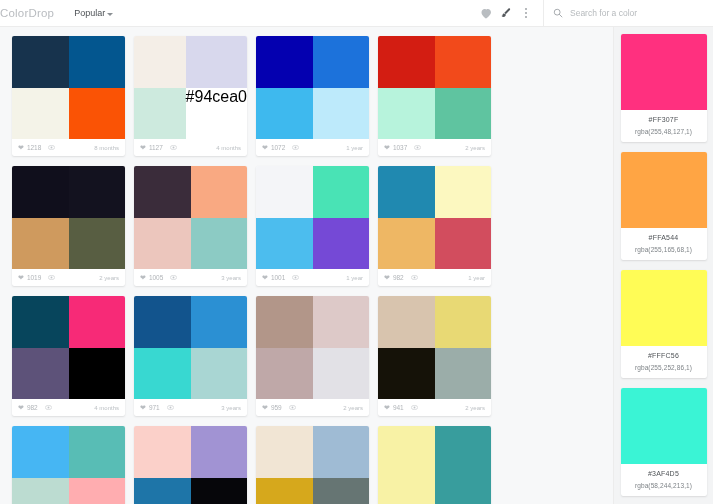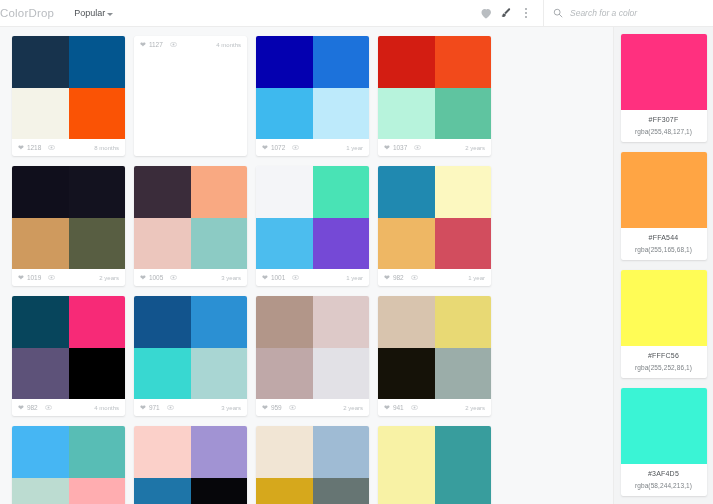--- a/index.html
+++ b/index.html
@@ -54,21 +54,21 @@
   .dots { display: flex; flex-direction: column; gap: 1.6px; align-items: center; }
   .dots i { width: 2px; height: 2px; border-radius: 50%; background: #9fa3a7; display: block; }
   .divider-v { width: 1px; height: 27px; background: #ececec; margin: 0 9px 0 7px; }
   .searchwrap {
     display: flex; align-items: center; gap: 7px;
     width: 160px; height: 27px;
   }
   .searchwrap input {
     border: none; outline: none; background: transparent;
     font-family: "Liberation Sans", sans-serif;
-    font-size: 8.5px; color: #6d7175; width: 130px; font-style: italic;
+    font-size: 8.5px; color: #6d7175; width: 130px;
   }
   .searchwrap input::placeholder { color: #b6babd; }
 
   
   .main {
     position: absolute; top: 27px; left: 0;
     width: 613px; height: 477px;
     overflow: hidden;
     background: #f7f8f9;
     padding: 9px 0 0 0;
@@ -198,20 +198,26 @@
                 <svg width="7" height="5" viewBox="0 0 24 16">
                   <ellipse cx="12" cy="8" rx="11" ry="7.2" fill="none" stroke="#c2c6ca" stroke-width="2"></ellipse>
                   <circle cx="12" cy="8" r="3.2" fill="#c2c6ca"></circle>
                 </svg>
               </span>
             </span>
             <span class="age">8 months</span>
           </div>
         </div>
         <div class="card">
+          <div class="swatch">
+            <span style="background: rgb(244, 238, 231);"></span>
+            <span style="background: rgb(216, 216, 237);"></span>
+            <span style="background: rgb(205, 234, 222);"></span>
+            <span>#94ceа0</span>
+          </div>
           <div class="cardfoot">
             <span class="likes">
               <span class="heart-s">❤</span>
               <span>1127</span>
               <span class="eye-s">
                 <svg width="7" height="5" viewBox="0 0 24 16">
                   <ellipse cx="12" cy="8" rx="11" ry="7.2" fill="none" stroke="#c2c6ca" stroke-width="2"></ellipse>
                   <circle cx="12" cy="8" r="3.2" fill="#c2c6ca"></circle>
                 </svg>
               </span>

